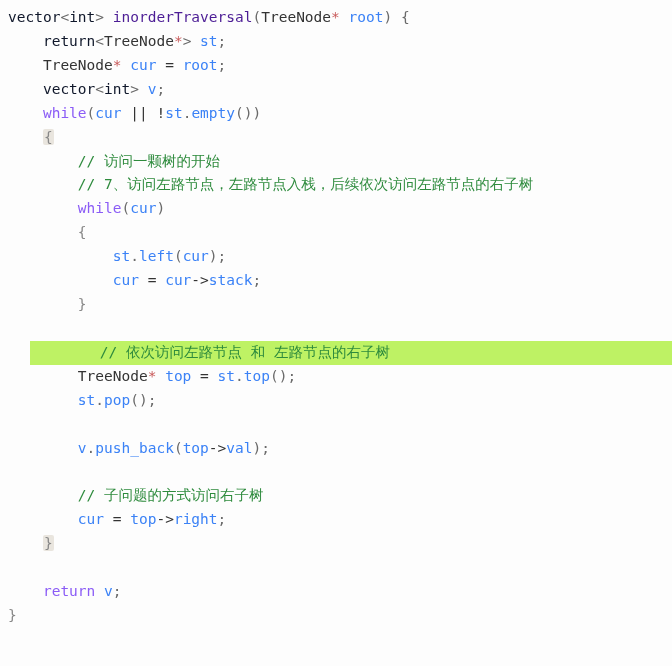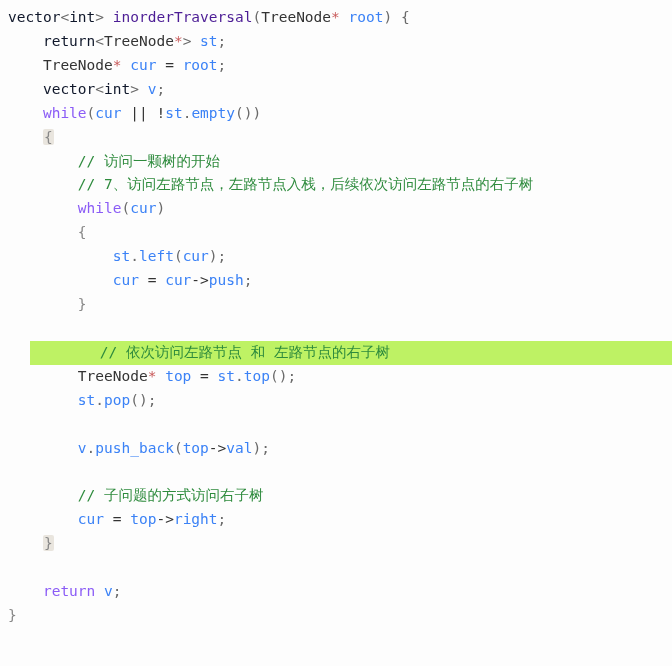--- a/index.html
+++ b/index.html
@@ -48,21 +48,21 @@
 <span>    <span class="t-type">return</span><span class="t-punc">&lt;</span><span class="t-class">TreeNode</span><span class="t-star">*</span><span class="t-punc">&gt; </span><span class="t-ident">st</span><span class="t-punc">;</span></span>
 <span>    <span class="t-class">TreeNode</span><span class="t-star">* </span><span class="t-ident">cur </span><span class="t-op">= </span><span class="t-ident">root</span><span class="t-punc">;</span></span>
 <span>    <span class="t-type">vector</span><span class="t-punc">&lt;</span><span class="t-type">int</span><span class="t-punc">&gt; </span><span class="t-ident">v</span><span class="t-punc">;</span></span>
 <span>    <span class="t-key">while</span><span class="t-punc">(</span><span class="t-ident">cur </span><span class="t-op">|| </span><span class="t-op">!</span><span class="t-ident">st</span><span class="t-punc">.</span><span class="t-ident">empty</span><span class="t-punc">())</span></span>
 <span>    <span class="t-brace brace-hl">{</span></span>
 <span>        <span class="t-comment">// 访问一颗树的开始</span></span>
 <span>        <span class="t-comment">// 7、访问左路节点，左路节点入栈，后续依次访问左路节点的右子树</span></span>
 <span>        <span class="t-key">while</span><span class="t-punc">(</span><span class="t-ident">cur</span><span class="t-punc">)</span></span>
 <span>        <span class="t-brace">{</span></span>
 <span>            <span class="t-ident">st</span><span class="t-punc">.</span><span class="t-ident">left</span><span class="t-punc">(</span><span class="t-ident">cur</span><span class="t-punc">);</span></span>
-<span>            <span class="t-ident">cur </span><span class="t-op">= </span><span class="t-ident">cur</span><span class="t-op">-&gt;</span><span class="t-ident">push</span><span class="t-punc">;</span></span>
+<span>            <span class="t-ident">cur </span><span class="t-op">= </span><span class="t-ident">cur</span><span class="t-op">-&gt;</span><span class="t-ident">stack</span><span class="t-punc">;</span></span>
 <span>        <span class="t-brace">}</span></span>
 <span class="hl-line"></span>
 <span class="hl-line">        <span class="t-comment">// 依次访问左路节点 和 左路节点的右子树</span></span>
 <span>        <span class="t-class">TreeNode</span><span class="t-star">* </span><span class="t-ident">top </span><span class="t-op">= </span><span class="t-ident">st</span><span class="t-punc">.</span><span class="t-ident">top</span><span class="t-punc">();</span></span>
 <span>        <span class="t-ident">st</span><span class="t-punc">.</span><span class="t-ident">pop</span><span class="t-punc">();</span></span>
 <span></span>
 <span>        <span class="t-ident">v</span><span class="t-punc">.</span><span class="t-ident">push_back</span><span class="t-punc">(</span><span class="t-ident">top</span><span class="t-op">-&gt;</span><span class="t-ident">val</span><span class="t-punc">);</span></span>
 <span></span>
 <span>        <span class="t-comment">// 子问题的方式访问右子树</span></span>
 <span>        <span class="t-ident">cur </span><span class="t-op">= </span><span class="t-ident">top</span><span class="t-op">-&gt;</span><span class="t-ident">right</span><span class="t-punc">;</span></span>

